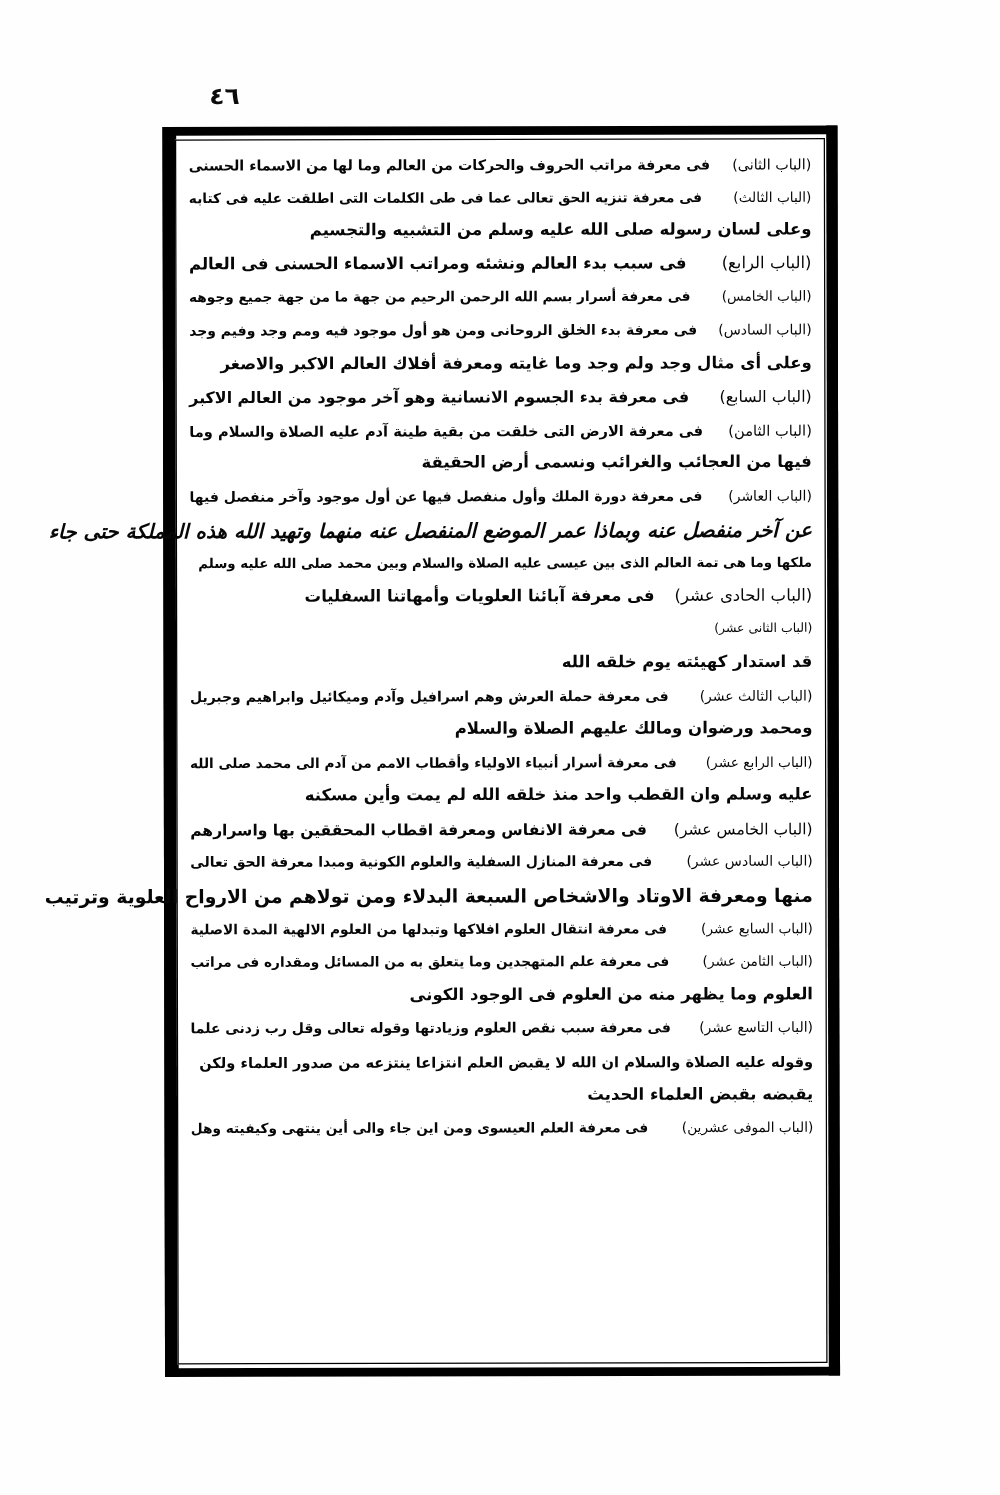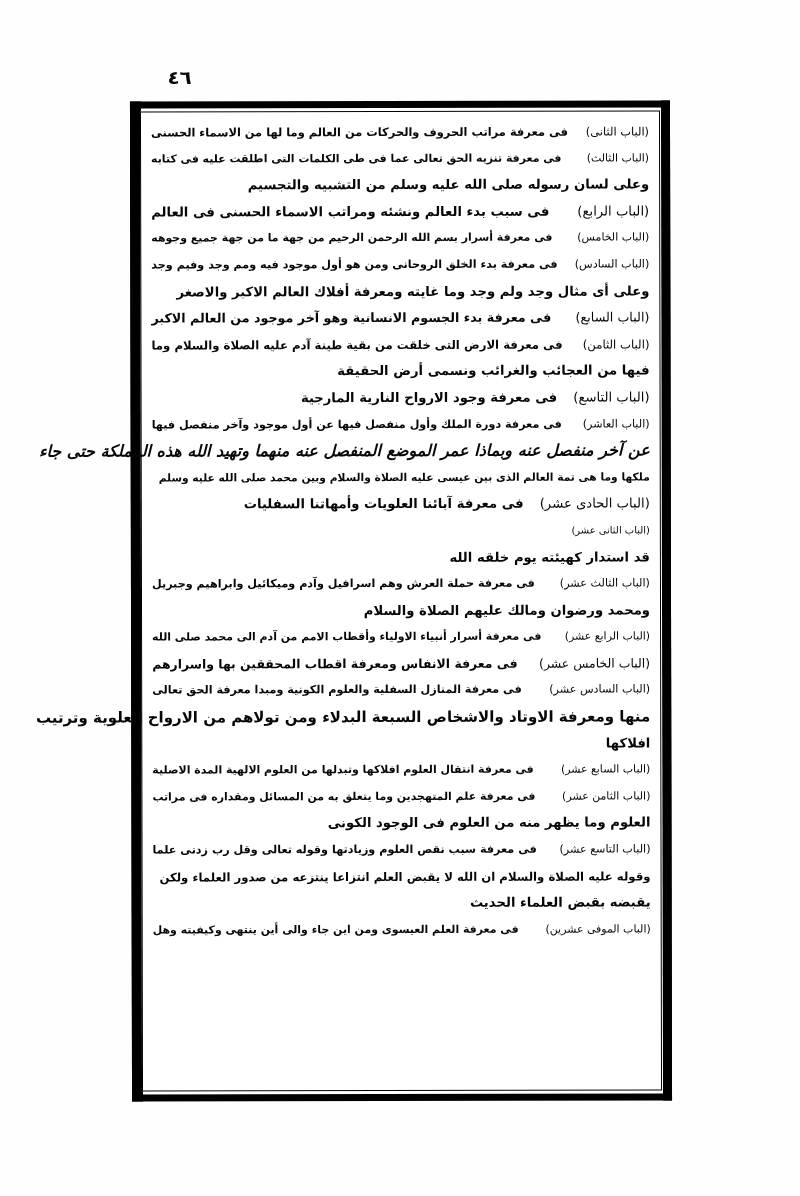--- a/index.html
+++ b/index.html
@@ -158,51 +158,50 @@
           <div class="line right"><span>وعلى أى مثال وجد ولم وجد وما غايته ومعرفة أفلاك العالم الاكبر والاصغر</span></div>
           <div class="line stretch" style="font-size: 12.7px;">
             <span class="bab">(الباب السابع)</span>
             <span>فى معرفة بدء الجسوم الانسانية وهو آخر موجود من العالم الاكبر</span>
           </div>
           <div class="line stretch" style="font-size: 11.7px;">
             <span class="bab">(الباب الثامن)</span>
             <span>فى معرفة الارض التى خلقت من بقية طينة آدم عليه الصلاة والسلام وما</span>
           </div>
           <div class="line right"><span>فيها من العجائب والغرائب ونسمى أرض الحقيقة</span></div>
-          <div class="line center"><span class="bab">(الباب التاسع)</span><span class="gap"></span><span>فى معرفة وجود الارواح النارية المارجية</span></div>
           <div class="line stretch" style="font-size: 11.2px;">
             <span class="bab">(الباب العاشر)</span>
             <span>فى معرفة دورة الملك وأول منفصل فيها عن أول موجود وآخر منفصل فيها</span>
           </div>
           <div class="line right" style="font-size: 16px; font-style: italic;"><span>عن آخر منفصل عنه وبماذا عمر الموضع المنفصل عنه منهما وتهيد الله هذه المملكة حتى جاء</span></div>
           <div class="line right" style="font-size: 10.7px;"><span>ملكها وما هى تمة العالم الذى بين عيسى عليه الصلاة والسلام وبين محمد صلى الله عليه وسلم</span></div>
           <div class="line center"><span class="bab">(الباب الحادى عشر)</span><span class="gap"></span><span>فى معرفة آبائنا العلويات وأمهاتنا السفليات</span></div>
           <div class="line stretch" style="font-size: 9.95px;">
             <span class="bab">(الباب الثانى عشر)</span>
           </div>
           <div class="line center"><span>قد استدار كهيئته يوم خلقه الله</span></div>
           <div class="line stretch" style="font-size: 11.2px;">
             <span class="bab">(الباب الثالث عشر)</span>
             <span>فى معرفة حملة العرش وهم اسرافيل وآدم وميكائيل وابراهيم وجبريل</span>
           </div>
           <div class="line right"><span>ومحمد ورضوان ومالك عليهم الصلاة والسلام</span></div>
           <div class="line stretch" style="font-size: 10.95px;">
             <span class="bab">(الباب الرابع عشر)</span>
             <span>فى معرفة أسرار أنبياء الاولياء وأقطاب الامم من آدم الى محمد صلى الله</span>
           </div>
+          <div class="line right"><span>عليه وسلم وان القطب واحد منذ خلقه الله لم يمت وأين مسكنه</span></div>
           <div class="line stretch" style="font-size: 12.45px;">
             <span class="bab">(الباب الخامس عشر)</span>
             <span>فى معرفة الانفاس ومعرفة اقطاب المحققين بها واسرارهم</span>
           </div>
           <div class="line stretch" style="font-size: 11.2px;">
             <span class="bab">(الباب السادس عشر)</span>
             <span>فى معرفة المنازل السفلية والعلوم الكونية ومبدا معرفة الحق تعالى</span>
           </div>
           <div class="line right" style="font-size: 15px;"><span>منها ومعرفة الاوتاد والاشخاص السبعة البدلاء ومن تولاهم من الارواح العلوية وترتيب</span></div>
-          <div class="line cont-left"><span>افلاكها</span></div>
           <div class="line stretch" style="font-size: 10.95px;">
             <span class="bab">(الباب السابع عشر)</span>
             <span>فى معرفة انتقال العلوم افلاكها وتبدلها من العلوم الالهية المدة الاصلية</span>
           </div>
           <div class="line stretch" style="font-size: 10.95px;">
             <span class="bab">(الباب الثامن عشر)</span>
             <span>فى معرفة علم المتهجدين وما يتعلق به من المسائل ومقداره فى مراتب</span>
           </div>
           <div class="line right"><span>العلوم وما يظهر منه من العلوم فى الوجود الكونى</span></div>
           <div class="line stretch" style="font-size: 11.2px;">

